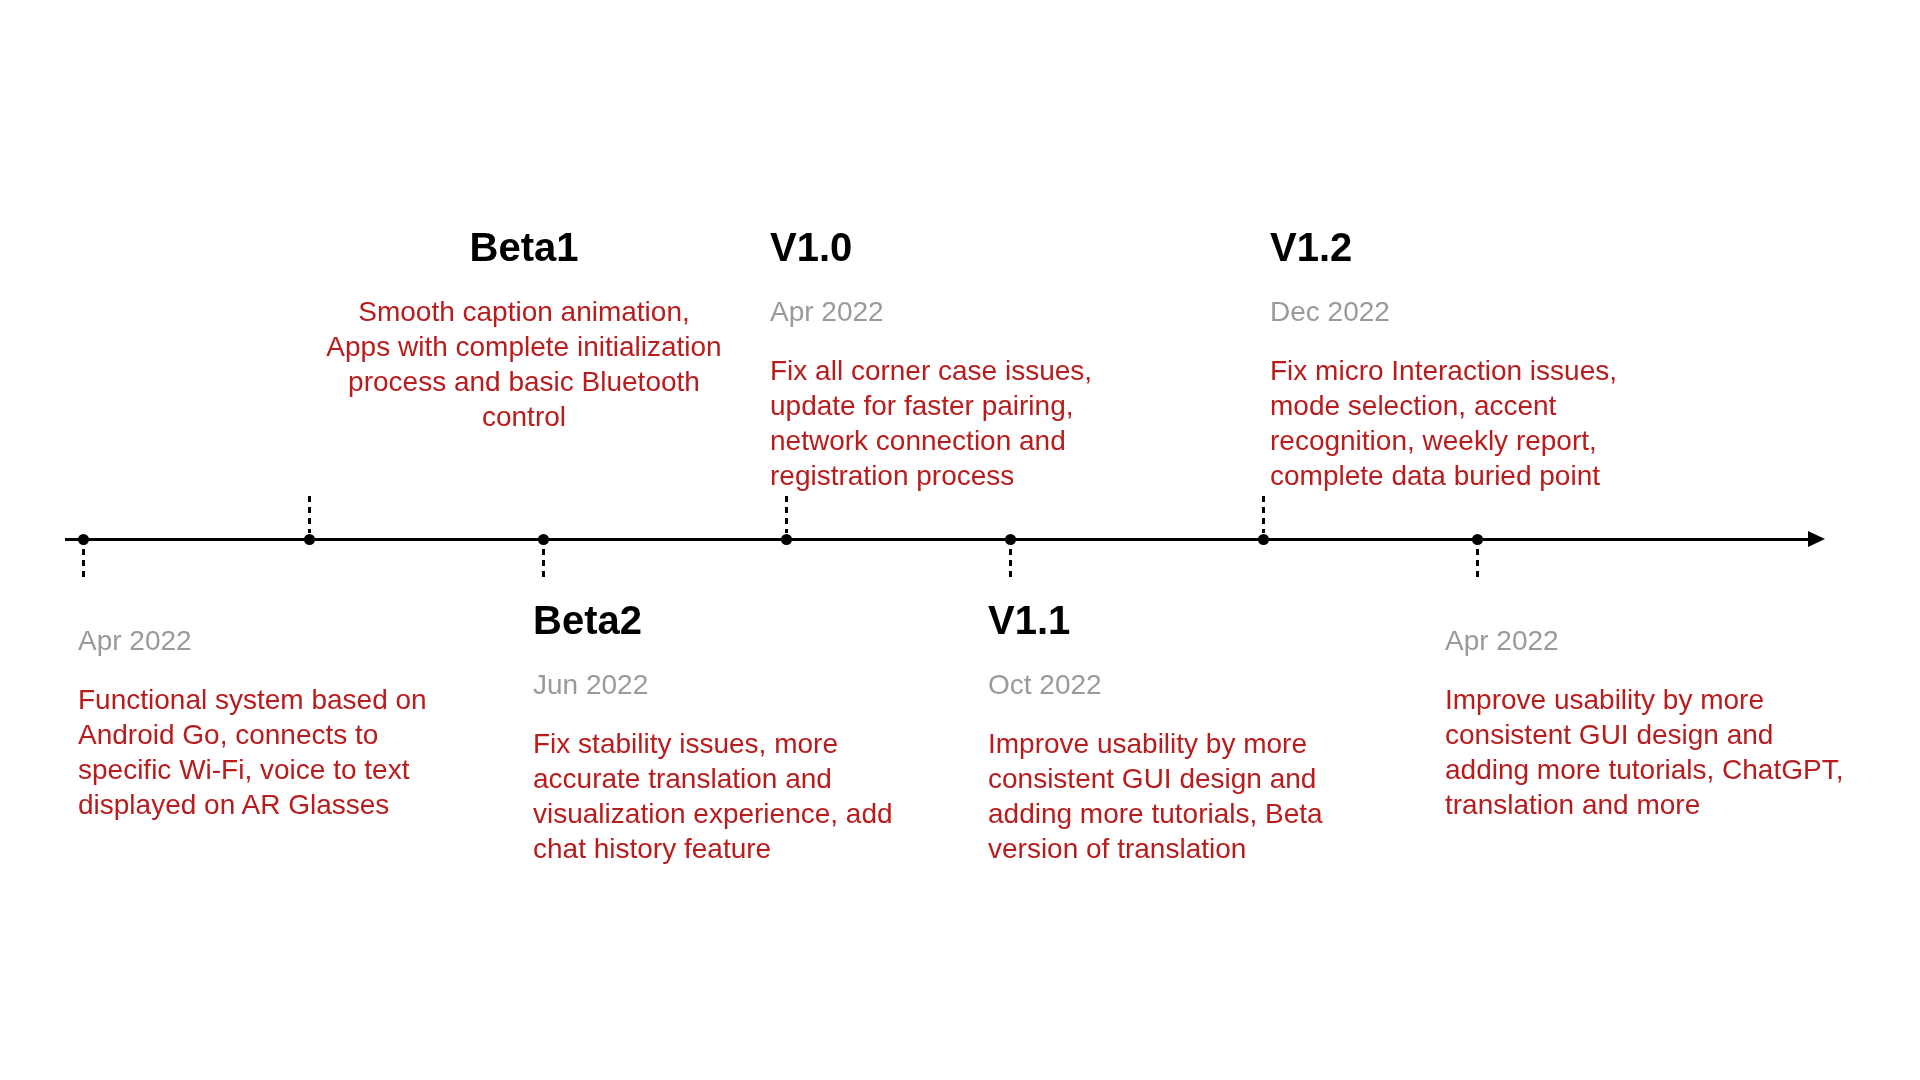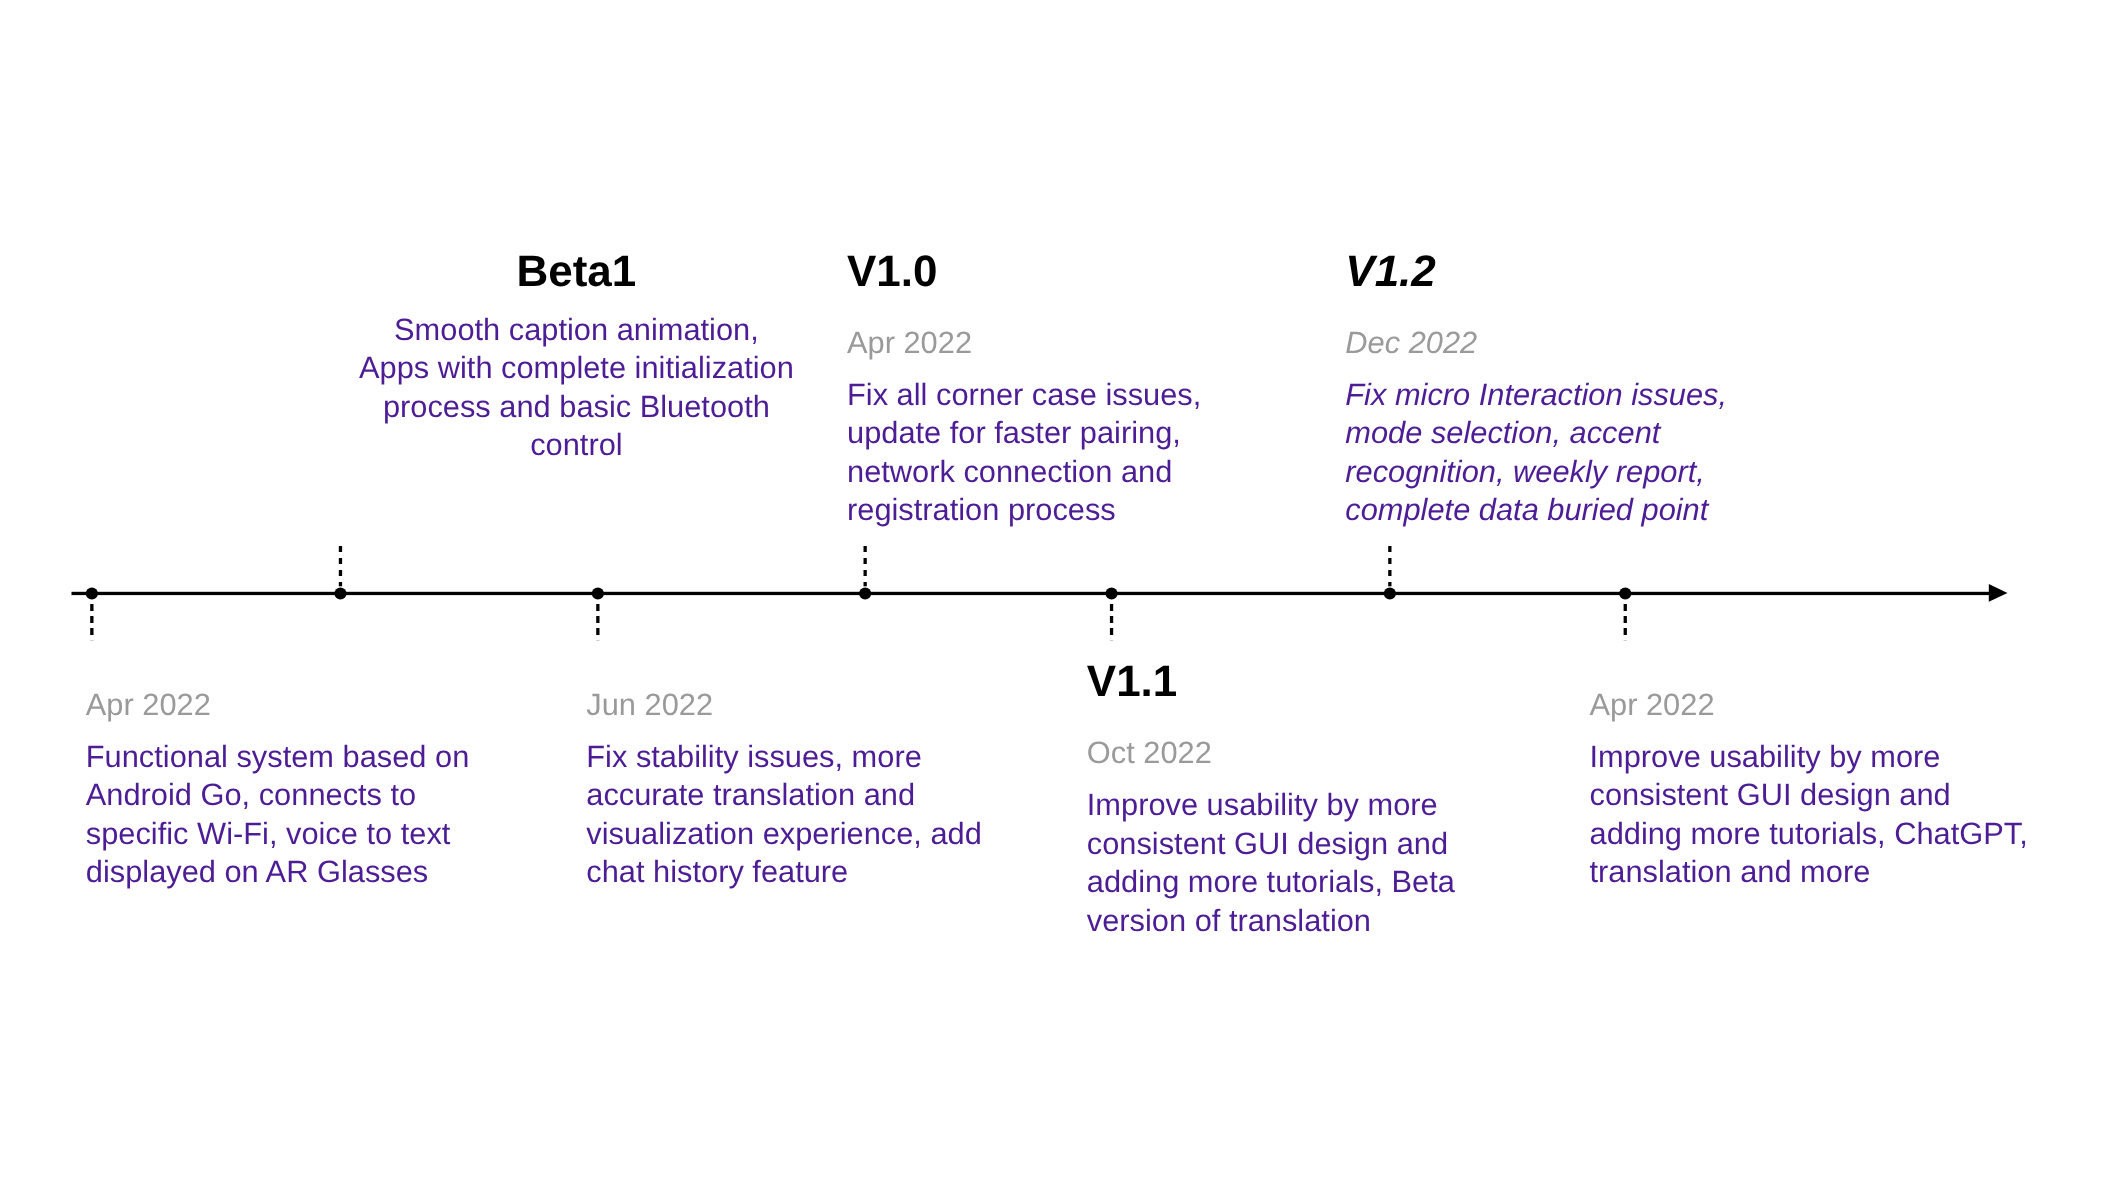--- a/index.html
+++ b/index.html
@@ -75,41 +75,41 @@
     position: absolute;
     width: 440px;
   }
   .block.above { top: 225px; }
   .block.below { top: 598px; }
   .m0 .block { left: 78px;  }
   .m1 .block { left: 304px; text-align: center; }
   .m2 .block { left: 533px; }
   .m3 .block { left: 770px; }
   .m4 .block { left: 988px; }
-  .m5 .block { left: 1223px; font-style: italic;}
+  .m5 .block { left: 1270px;}
   .m6 .block { left: 1445px;}
 
   .title {
     margin: 0;
     font-size: 40px;
     line-height: 44px;
     font-weight: bold;
     color: #000000;
   }
   .date {
     margin-top: 27px;
     font-size: 28px;
     line-height: 32px;
     color: #9a9a9a;
   }
   .desc {
-    margin-top: 13px;
+    margin-top: 25px;
     font-size: 28px;
     line-height: 35px;
-    color: #4c1d95;
+    color: #b91c1c;
     white-space: pre-line;
   }
 </style>
 </head>
 <body>
 
 <div class="canvas">
 
   <div class="axis"></div>
   <div class="axis-arrow"></div>
@@ -135,20 +135,21 @@
 Apps with complete initialization
 process and basic Bluetooth
 control</div>
     </div>
   </div>
 
   <div class="milestone m2">
     <div class="dot"></div>
     <div class="connector down"></div>
     <div class="block below">
+      <h3 class="title">Beta2</h3>
       <div class="date">Jun 2022</div>
       <div class="desc">Fix stability issues, more
 accurate translation and
 visualization experience, add
 chat history feature</div>
     </div>
   </div>
 
   <div class="milestone m3">
     <div class="dot"></div>

